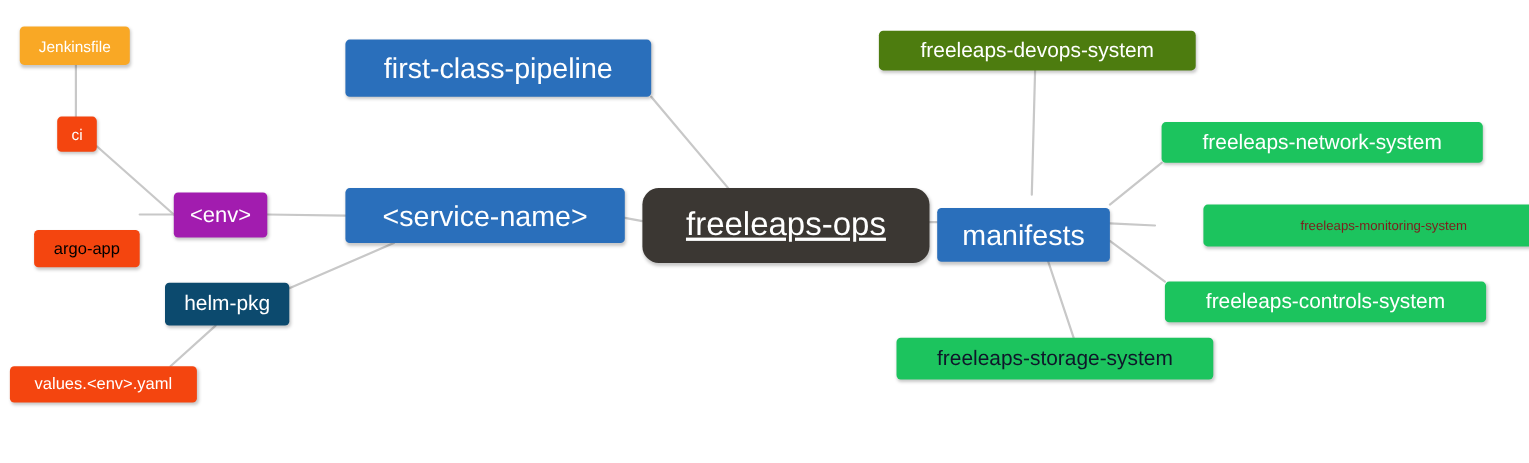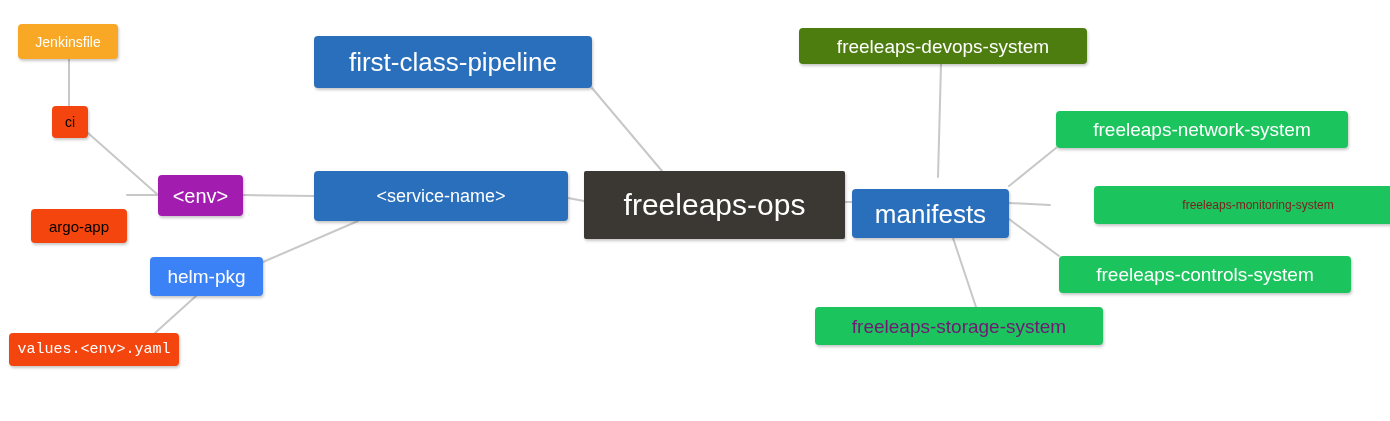--- a/index.html
+++ b/index.html
@@ -57,28 +57,28 @@
       <line x1="568" y1="198" x2="584" y2="201" stroke="#c8c8c8" stroke-width="2" stroke-linecap="round"></line>
       <line x1="845" y1="202" x2="852" y2="202" stroke="#c8c8c8" stroke-width="2" stroke-linecap="round"></line>
       <line x1="938" y1="177" x2="941" y2="64" stroke="#c8c8c8" stroke-width="2" stroke-linecap="round"></line>
       <line x1="1009" y1="186" x2="1056" y2="148" stroke="#c8c8c8" stroke-width="2" stroke-linecap="round"></line>
       <line x1="1009" y1="203" x2="1050" y2="205" stroke="#c8c8c8" stroke-width="2" stroke-linecap="round"></line>
       <line x1="1009" y1="219" x2="1059" y2="256" stroke="#c8c8c8" stroke-width="2" stroke-linecap="round"></line>
       <line x1="949" y1="226" x2="976" y2="307" stroke="#c8c8c8" stroke-width="2" stroke-linecap="round"></line>
     </svg>
   <div id="node-layer">
       <div class="node" style="left: 18px; top: 24px; width: 100px; height: 35px; font-size: 14px; border-radius: 4px; background: rgb(249, 168, 37); color: rgb(255, 255, 255);">Jenkinsfile</div>
-      <div class="node" style="left: 52px; top: 106px; width: 36px; height: 32px; font-size: 14px; border-radius: 4px; background: rgb(244, 69, 15); color: #000000;">ci</div>
+      <div class="node" style="left: 52px; top: 106px; width: 36px; height: 32px; font-size: 14px; border-radius: 4px; background: rgb(244, 69, 15); color: #ffffff;">ci</div>
       <div class="node" style="left: 31px; top: 178px; width: 96px; height: 34px; font-size: 15px; border-radius: 4px; background: rgb(244, 69, 15); color: #000000; margin-top: 31px;">argo-app</div>
       <div class="node" style="left: 158px; top: 175px; width: 85px; height: 41px; font-size: 20px; border-radius: 4px; background: #a21caf; color: rgb(255, 255, 255);">&lt;env&gt;</div>
-      <div class="node" style="left: 150px; top: 257px; width: 113px; height: 39px; font-size: 19px; border-radius: 4px; background: #3b82f6; color: rgb(255, 255, 255);">helm-pkg</div>
-      <div class="node" style="left: 9px; top: 333px; width: 170px; height: 33px; font-size: 15px; border-radius: 4px; background: rgb(244, 69, 15); color: rgb(255, 255, 255); font-family: Liberation Mono, monospace;">values.&lt;env&gt;.yaml</div>
+      <div class="node" style="left: 150px; top: 257px; width: 113px; height: 39px; font-size: 19px; border-radius: 4px; background: #0c4a6e; color: rgb(255, 255, 255);">helm-pkg</div>
+      <div class="node" style="left: 9px; top: 333px; width: 170px; height: 33px; font-size: 15px; border-radius: 4px; background: rgb(244, 69, 15); color: rgb(255, 255, 255);">values.&lt;env&gt;.yaml</div>
       <div class="node" style="left: 314px; top: 36px; width: 278px; height: 52px; font-size: 26px; border-radius: 4px; background: rgb(42, 111, 187); color: rgb(255, 255, 255);">first-class-pipeline</div>
-      <div class="node" style="left: 314px; top: 171px; width: 254px; height: 50px; font-size: 18px; border-radius: 4px; background: rgb(42, 111, 187); color: rgb(255, 255, 255);">&lt;service-name&gt;</div>
-      <div class="node" style="left: 584px; top: 171px; width: 261px; height: 68px; font-size: 30px; border-radius: 2px; background: rgb(59, 55, 51); color: rgb(255, 255, 255);">freeleaps-ops</div>
+      <div class="node" style="left: 314px; top: 171px; width: 254px; height: 50px; font-size: 26px; border-radius: 4px; background: rgb(42, 111, 187); color: rgb(255, 255, 255);">&lt;service-name&gt;</div>
+      <div class="node" style="left: 584px; top: 171px; width: 261px; height: 68px; font-size: 30px; border-radius: 15px; background: rgb(59, 55, 51); color: rgb(255, 255, 255); text-decoration: underline;">freeleaps-ops</div>
       <div class="node" style="left: 852px; top: 177px; width: 157px; height: 49px; font-size: 26px; border-radius: 4px; background: rgb(42, 111, 187); color: rgb(255, 255, 255); margin-top: 12px;">manifests</div>
       <div class="node" style="left: 799px; top: 28px; width: 288px; height: 36px; font-size: 19px; border-radius: 4px; background: #4d7c0f; color: rgb(255, 255, 255);">freeleaps-devops-system</div>
       <div class="node" style="left: 1056px; top: 111px; width: 292px; height: 37px; font-size: 19px; border-radius: 4px; background: rgb(28, 196, 94); color: rgb(255, 255, 255);">freeleaps-network-system</div>
       <div class="node" style="left: 1050px; top: 186px; width: 328px; height: 38px; font-size: 12px; border-radius: 4px; background: rgb(28, 196, 94); color: #7f1d1d; margin-left: 44px;">freeleaps-monitoring-system</div>
       <div class="node" style="left: 1059px; top: 256px; width: 292px; height: 37px; font-size: 19px; border-radius: 4px; background: rgb(28, 196, 94); color: rgb(255, 255, 255); text-align: right;">freeleaps-controls-system</div>
-      <div class="node" style="left: 815px; top: 307px; width: 288px; height: 38px; font-size: 19px; border-radius: 4px; background: rgb(28, 196, 94); color: #701a75;">freeleaps-storage-system</div>
+      <div class="node" style="left: 815px; top: 307px; width: 288px; height: 38px; font-size: 19px; border-radius: 4px; background: rgb(28, 196, 94); color: #0f172a;">freeleaps-storage-system</div>
     </div>
 </div>
 
 </body></html>

